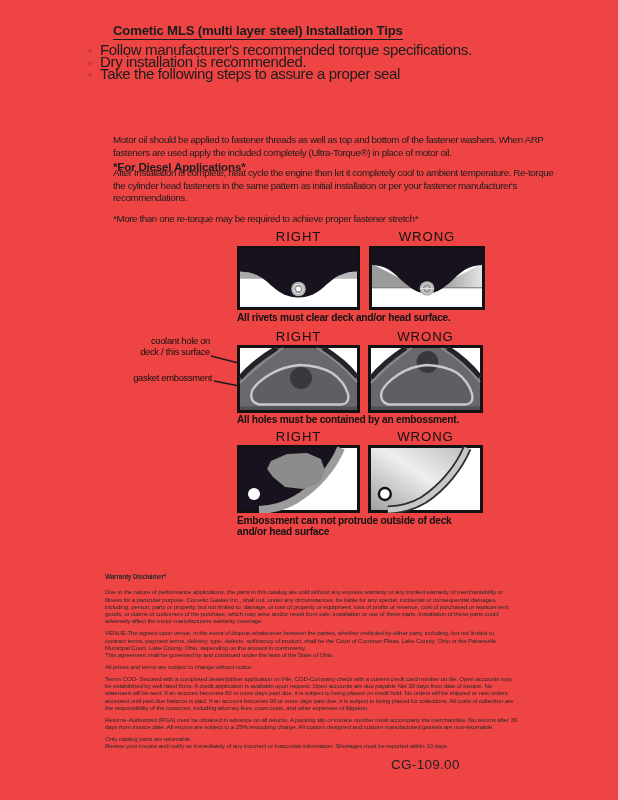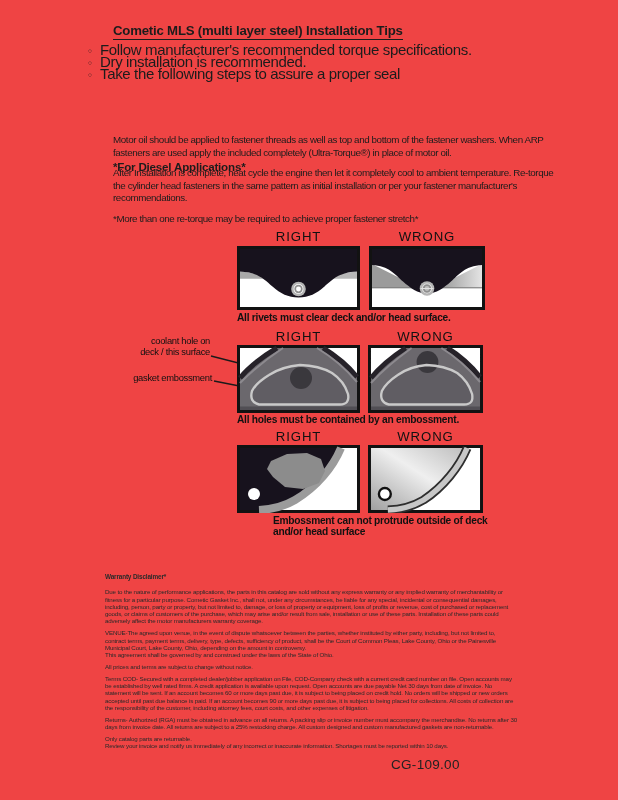--- a/index.html
+++ b/index.html
@@ -165,21 +165,21 @@
         </linearGradient>
       </defs>
       <rect x="1.5" y="1.5" width="113" height="65" fill="#ffffff" stroke="#121212" stroke-width="3"></rect>
       <path d="M3,3 H100 C92,22 76,42 56,55 C45,61.5 32,64.5 20,65 L3,65 Z" fill="url(#g3)"></path>
       <path d="M100,3 C92,22 76,42 56,55 C45,61.5 32,64.5 20,65" fill="none" stroke="#2e2e2e" stroke-width="9"></path>
       <path d="M100,3 C92,22 76,42 56,55 C45,61.5 32,64.5 20,65" fill="none" stroke="#c7c7c7" stroke-width="5.5"></path>
       <circle cx="17" cy="49" r="6" fill="#ffffff" stroke="#121212" stroke-width="2.4"></circle>
     </svg>
   </div>
 
-  <div class="abs caption" style="left:237px; top:515px; width:280px;margin-left:36px;">
+  <div class="abs caption" style="left:237px; top:515px; width:280px;">
     <div>Embossment can not protrude outside of deck</div>
     <div>and/or head surface</div>
   </div>
 
   <div class="abs legal">
     <p class="lh">Warranty Disclaimer*</p>
     <p>Due to the nature of performance applications, the parts in this catalog are sold without any express warranty or any implied warranty of merchantability or fitness for a particular purpose.  Cometic Gasket Inc., shall not, under any circumstances, be liable for any special, incidental or consequential damages, including, person, party or property, but not limited to, damage, or loss of property or equipment, loss of profits or revenue, cost of purchased or replacement goods, or claims of customers of the purchase, which may arise and/or result from sale, installation or use of these parts.  Installation of these parts could adversely affect the motor manufacturers warranty coverage.</p>
     <p style="margin-bottom:0;">VENUE-The agreed upon venue, in the event of dispute whatsoever between the parties, whether instituted by either party, including, but not limited to, contract terms, payment terms, delivery, type, defects, sufficiency of product, shall be the Court of Common Pleas, Lake County, Ohio or the Painesville Municipal Court, Lake County, Ohio, depending on the amount in controversy.</p>
     <p>This agreement shall be governed by and construed under the laws of the State of Ohio.</p>
     <p>All prices and terms are subject to change without notice.</p>

